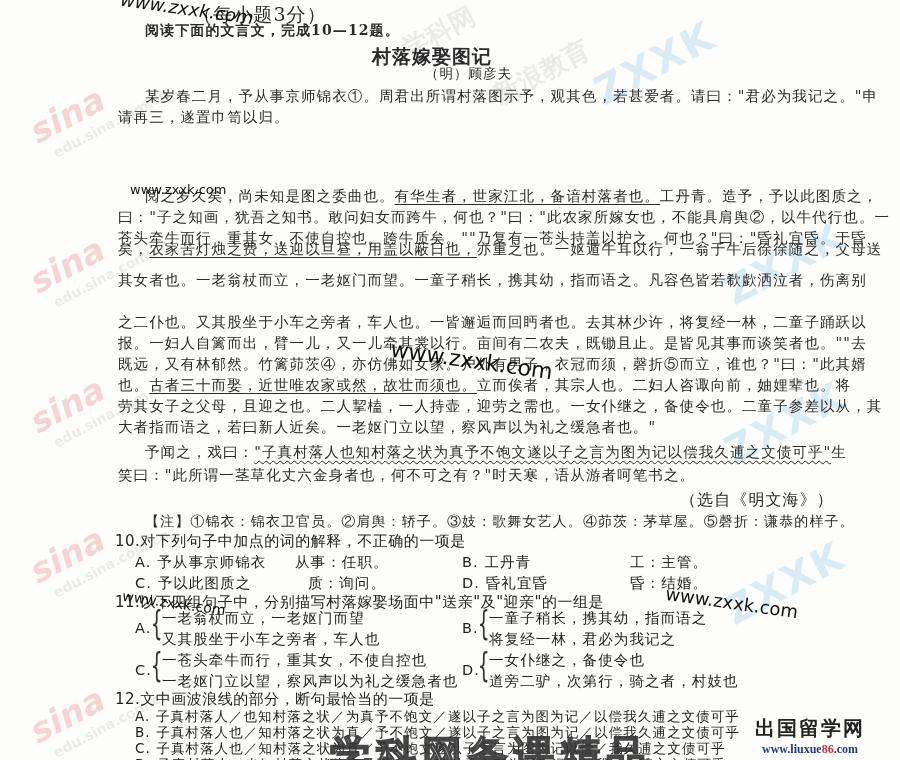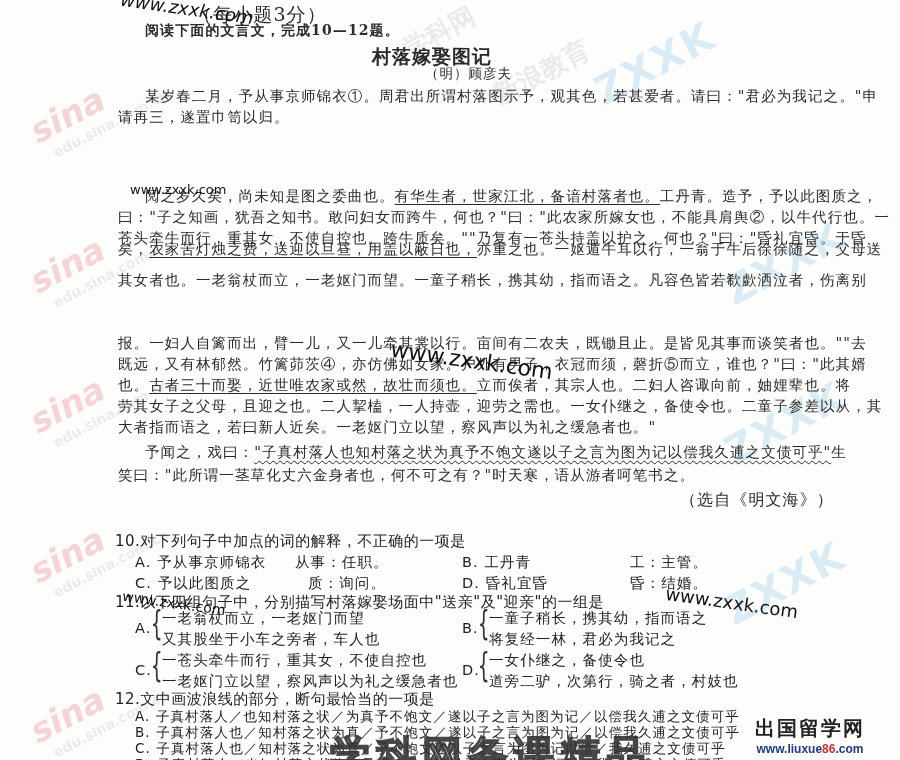--- a/index.html
+++ b/index.html
@@ -22,21 +22,21 @@
   u.wave { text-decoration: underline wavy; text-underline-offset: 3px; text-decoration-thickness: 1px; }
   .brace { position: absolute; font-family: "DejaVu Sans", sans-serif; font-size: 34px; color: #333; line-height: 1; transform: scaleX(0.55); }
   .wm { position: absolute; pointer-events: none; opacity: 0.18; font-family: "DejaVu Sans", sans-serif; font-weight: bold; transform: rotate(-28deg); }
   .wm-sina { color: #d9232d; font-size: 34px; font-style: italic; }
   .wm-sina small { font-size: 14px; display: block; font-style: normal; color: #999; margin-left: 10px; }
   .wm-zxxk { color: #3aa0d8; font-size: 40px; letter-spacing: 2px; }
   .wm-xkw { color: #999; font-size: 26px; }
   .stamp { position: absolute; font-family: "DejaVu Sans", sans-serif; color: #111; font-size: 18px; transform: rotate(8deg); }
   .logo86 { position: absolute; left: 755px; top: 715px; text-align: center; }
   .logo86 .cn { font-family: "DejaVu Sans", sans-serif; font-size: 20px; font-weight: bold; color: #222; letter-spacing: 2px; }
-  .logo86 .url { font-family: Liberation Sans, sans-serif; font-size: 12px; font-weight: bold; color: #1e3a8a; }
+  .logo86 .url { font-family: Liberation Serif, serif; font-size: 12px; font-weight: bold; color: #1e3a8a; }
   .logo86 .url .red { color: #d32f2f; }
   .bottom-wm { position: absolute; left: 330px; top: 728px; font-family: "DejaVu Sans", sans-serif; font-size: 40px; font-weight: bold; color: #fff; -webkit-text-stroke: 1.5px #333; letter-spacing: 6px; opacity: 0.9; }
 </style>
 </head>
 <body>
 
 <div class="page">
 
   <div class="wm wm-sina" style="left:28px;top:80px;"><span>sina</span><small>edu.sina.com.cn</small></div>
   <div class="wm wm-sina" style="left:28px;top:230px;"><span>sina</span><small>edu.sina.com.cn</small></div>
@@ -59,30 +59,32 @@
   <div class="line author">（明）顾彦夫</div>
 
   <div class="line ind" style="top:87px;">某岁春二月，予从事京师锦衣①。周君出所谓村落图示予，观其色，若甚爱者。请曰："君必为我记之。"申</div>
   <div class="line p" style="top:108px;">请再三，遂置巾笥以归。</div>
 
   <div class="line ind" style="top:187px;"><span>阅之岁久矣，尚未知是图之委曲也。</span><u class="ul">有华生者，世家江北，备谙村落者也。</u><span>工丹青。造予，予以此图质之，</span></div>
   <div class="line p" style="top:208px;"><span>曰："子之知画，犹吾之知书。敢问妇女而跨牛，何也？"曰："此农家所嫁女也，不能具肩舆②，以牛代行也。一</span></div>
   <div class="line p" style="top:229px;"><span>苍头牵牛而行，重其女，不使自控也。跨牛质矣。""乃复有一苍头持盖以护之，何也？"曰："昏礼宜昏。于昏</span></div>
   <div class="line p" style="top:240px;"><span>矣，</span><u class="ul">农家苦灯烛之费，送迎以旦昼，用盖以蔽日也，</u><span>亦重之也。一妪遁牛耳以行，一翁于牛后徐徐随之，父母送</span></div>
   <div class="line p" style="top:271px;"><span>其女者也。一老翁杖而立，一老妪门而望。一童子稍长，携其幼，指而语之。凡容色皆若欷歔洒泣者，伤离别</span></div>
+  <div class="line p" style="top:313px;"><span>之二仆也。又其股坐于小车之旁者，车人也。一皆邂逅而回眄者也。去其林少许，将复经一林，二童子踊跃以</span></div>
   <div class="line p" style="top:334px;"><span>报。一妇人自篱而出，臂一儿，又一儿牵其裳以行。亩间有二农夫，既锄且止。是皆见其事而谈笑者也。""去</span></div>
   <div class="line p" style="top:355px;"><span>既远，又有林郁然。竹篱茆茨④，亦仿佛如女家。户外有男子，衣冠而须，磬折⑤而立，谁也？"曰："此其婿</span></div>
   <div class="line p" style="top:376px;"><span>也。</span><u class="ul">古者三十而娶，近世唯农家或然，故壮而须也。</u><span>立而俟者，其宗人也。二妇人咨诹向前，妯娌辈也。将</span></div>
   <div class="line p" style="top:397px;"><span>劳其女子之父母，且迎之也。二人挈榼，一人持壶，迎劳之需也。一女仆继之，备使令也。二童子参差以从，其</span></div>
   <div class="line p" style="top:418px;"><span>大者指而语之，若曰新人近矣。一老妪门立以望，察风声以为礼之缓急者也。"</span></div>
 
   <div class="line ind" style="top:443px;"><span>予闻之，戏曰：</span><u class="wave">"子真村落人也知村落之状为真予不饱文遂以子之言为图为记以偿我久逋之文债可乎"</u><span>生</span></div>
   <div class="line p" style="top:466px;">笑曰："此所谓一茎草化丈六金身者也，何不可之有？"时天寒，语从游者呵笔书之。</div>
 
   <div class="line src" style="top:490px;">（选自《明文海》）</div>
+  <div class="line ind" style="top:513px;font-size:14px;">【注】①锦衣：锦衣卫官员。②肩舆：轿子。③妓：歌舞女艺人。④茆茨：茅草屋。⑤磬折：谦恭的样子。</div>
 
   <div class="line q" style="left:115px;top:532px;"><span>10.</span><span>对下列句子中加点的词的解释，不正确的一项是</span></div>
   <div class="line opt" style="left:135px;top:553px;"><span>A.</span> <span>予从事京师锦衣</span></div>
   <div class="line opt" style="left:295px;top:553px;">从事：任职。</div>
   <div class="line opt" style="left:462px;top:553px;"><span>B.</span> <span>工丹青</span></div>
   <div class="line opt" style="left:630px;top:553px;">工：主管。</div>
   <div class="line opt" style="left:135px;top:574px;"><span>C.</span> <span>予以此图质之</span></div>
   <div class="line opt" style="left:308px;top:574px;">质：询问。</div>
   <div class="line opt" style="left:462px;top:574px;"><span>D.</span> <span>昏礼宜昏</span></div>
   <div class="line opt" style="left:630px;top:574px;">昏：结婚。</div>

